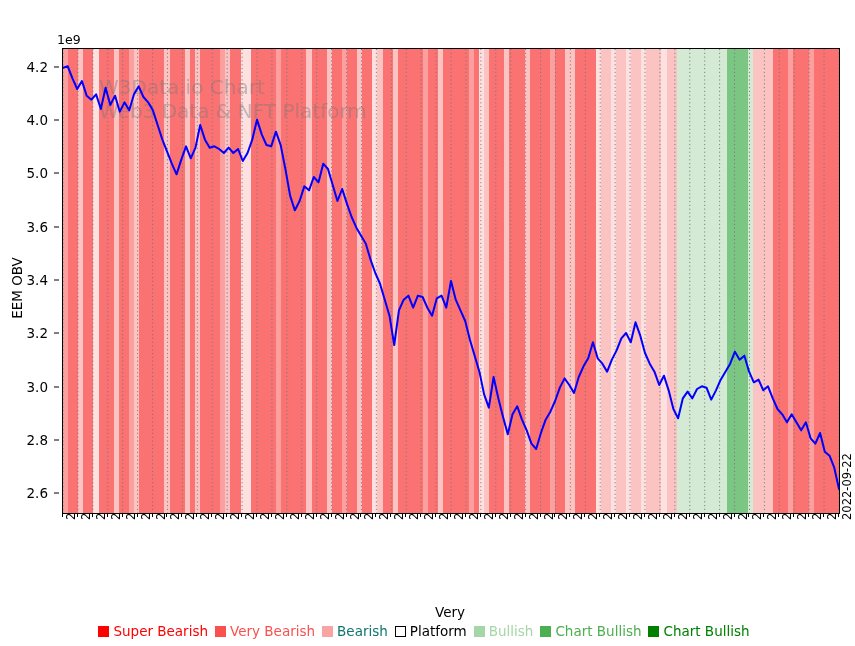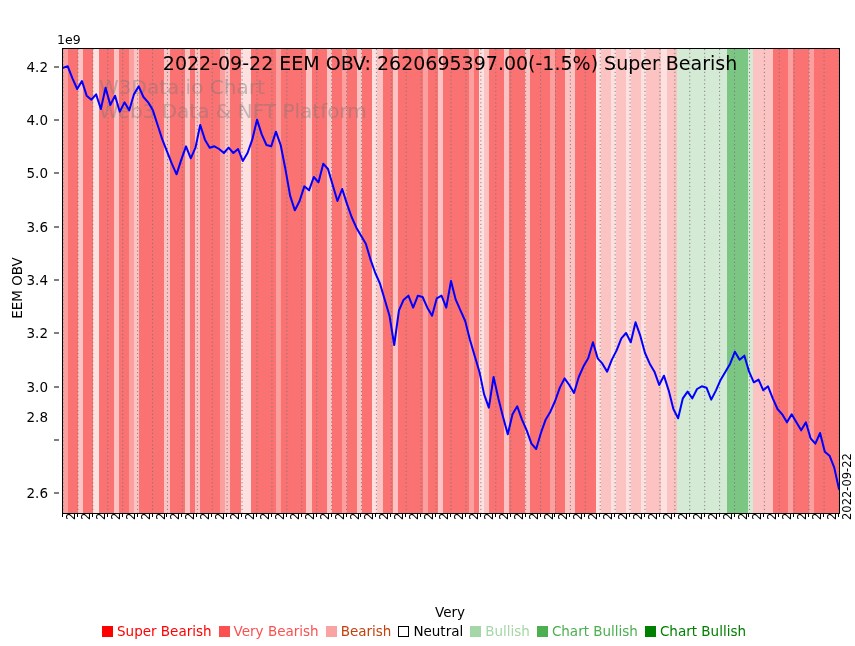--- a/index.html
+++ b/index.html
@@ -198,21 +198,20 @@
   }
 </style>
 </head>
 <body>
 
 <div id="figure">
 
 
   <div id="y-offset-text">1e9</div>
 
-  <div id="chart-subtitle">2022-09-22 EEM OBV: 2620695397.00(-1.5%) Super Bearish</div>
 
   <div id="plot-area">
     <div id="bands-layer">
         <div class="band" style="left: 0px; width: 5.6719px; background: rgb(251, 159, 159);"></div>
         <div class="band" style="left: 5.0719px; width: 5.6719px; background: rgb(251, 114, 114);"></div>
         <div class="band" style="left: 10.1438px; width: 5.6719px; background: rgb(251, 114, 114);"></div>
         <div class="band" style="left: 15.2157px; width: 5.6719px; background: rgb(252, 195, 195);"></div>
         <div class="band" style="left: 20.2876px; width: 5.6719px; background: rgb(251, 114, 114);"></div>
         <div class="band" style="left: 25.3595px; width: 5.6719px; background: rgb(251, 114, 114);"></div>
         <div class="band" style="left: 30.4314px; width: 5.6719px; background: rgb(253, 224, 224);"></div>
@@ -423,21 +422,21 @@
           <line x1="776" x2="776" y1="0" y2="464" stroke="#777777" stroke-width="0.9" stroke-dasharray="1.2 2.6"></line>
         </svg></div>
     <div id="line-layer"><svg width="776" height="464">
           <path d="M0.00,18.67 L4.73,17.33 L9.46,29.33 L14.20,40.00 L18.93,32.00 L23.66,46.67 L28.39,50.67 L33.12,45.33 L37.85,60.00 L42.59,38.67 L47.32,56.00 L52.05,46.67 L56.78,62.67 L61.51,53.33 L66.24,61.33 L70.98,45.33 L75.71,37.33 L80.44,48.00 L85.17,53.33 L89.90,61.33 L94.63,76.00 L99.37,90.67 L104.10,102.67 L108.83,114.67 L113.56,125.33 L118.29,110.67 L123.02,97.33 L127.76,109.33 L132.49,98.67 L137.22,76.00 L141.95,90.67 L146.68,98.67 L151.41,97.33 L156.15,100.00 L160.88,104.00 L165.61,98.67 L170.34,104.00 L175.07,100.00 L179.80,112.00 L184.54,104.00 L189.27,90.67 L194.00,70.67 L198.73,85.33 L203.46,96.00 L208.20,97.33 L212.93,82.67 L217.66,96.00 L222.39,120.00 L227.12,146.67 L231.85,161.33 L236.59,152.00 L241.32,137.33 L246.05,141.33 L250.78,128.00 L255.51,133.33 L260.24,114.67 L264.98,120.00 L269.71,136.00 L274.44,152.00 L279.17,140.00 L283.90,154.67 L288.63,168.00 L293.37,178.67 L298.10,186.67 L302.83,194.67 L307.56,210.67 L312.29,224.00 L317.02,234.67 L321.76,250.67 L326.49,266.67 L331.22,296.00 L335.95,261.33 L340.68,250.67 L345.41,246.67 L350.15,258.67 L354.88,246.67 L359.61,248.00 L364.34,258.67 L369.07,266.67 L373.80,249.33 L378.54,246.67 L383.27,258.67 L388.00,232.00 L392.73,250.67 L397.46,261.33 L402.20,272.00 L406.93,290.67 L411.66,306.67 L416.39,322.67 L421.12,345.33 L425.85,358.67 L430.59,328.00 L435.32,349.33 L440.05,368.00 L444.78,385.33 L449.51,365.33 L454.24,357.33 L458.98,370.67 L463.71,381.33 L468.44,394.67 L473.17,400.00 L477.90,384.00 L482.63,370.67 L487.37,362.67 L492.10,352.00 L496.83,338.67 L501.56,329.33 L506.29,336.00 L511.02,344.00 L515.76,328.00 L520.49,317.33 L525.22,309.33 L529.95,293.33 L534.68,309.33 L539.41,314.67 L544.15,322.67 L548.88,310.67 L553.61,301.33 L558.34,289.33 L563.07,284.00 L567.80,293.33 L572.54,273.33 L577.27,286.67 L582.00,304.00 L586.73,314.67 L591.46,322.67 L596.20,336.00 L600.93,326.67 L605.66,341.33 L610.39,360.00 L615.12,369.33 L619.85,349.33 L624.59,342.67 L629.32,349.33 L634.05,340.00 L638.78,337.33 L643.51,338.67 L648.24,350.67 L652.98,341.33 L657.71,330.67 L662.44,322.67 L667.17,314.67 L671.90,302.67 L676.63,310.67 L681.37,306.67 L686.10,322.67 L690.83,333.33 L695.56,330.67 L700.29,341.33 L705.02,337.33 L709.76,349.33 L714.49,360.00 L719.22,365.33 L723.95,373.33 L728.68,365.33 L733.41,373.33 L738.15,381.33 L742.88,373.33 L747.61,389.33 L752.34,394.67 L757.07,384.00 L761.80,402.67 L766.54,406.67 L771.27,418.67 L776.00,440.00" fill="none" stroke="#0000ff" stroke-width="2" stroke-linejoin="round" stroke-linecap="round"></path>
         </svg></div>
   </div>
 
   <div id="y-axis-labels">
       <div class="ytick-label" style="top: 445.333px;">2.6</div>
       <div class="ytick-mark" style="top: 445.333px;"></div>
-      <div class="ytick-label" style="top: 369px;">2.8</div>
+      <div class="ytick-label" style="top: 392px;">2.8</div>
       <div class="ytick-mark" style="top: 392px;"></div>
       <div class="ytick-label" style="top: 338.667px;">3.0</div>
       <div class="ytick-mark" style="top: 338.667px;"></div>
       <div class="ytick-label" style="top: 285.333px;">3.2</div>
       <div class="ytick-mark" style="top: 285.333px;"></div>
       <div class="ytick-label" style="top: 232px;">3.4</div>
       <div class="ytick-mark" style="top: 232px;"></div>
       <div class="ytick-label" style="top: 178.667px;">3.6</div>
       <div class="ytick-mark" style="top: 178.667px;"></div>
       <div class="ytick-label" style="top: 125.333px;">5.0</div>
@@ -563,25 +562,25 @@
       <div class="legend-entry">
         <span class="legend-swatch" style="background: rgb(255, 0, 0);"></span>
         <span class="legend-label" style="color: rgb(255, 0, 0);">Super Bearish</span>
       </div>
       <div class="legend-entry">
         <span class="legend-swatch" style="background: rgb(250, 80, 80);"></span>
         <span class="legend-label" style="color: rgb(250, 80, 80);">Very Bearish</span>
       </div>
       <div class="legend-entry">
         <span class="legend-swatch" style="background: rgb(249, 163, 163);"></span>
-        <span class="legend-label" style="color: #c2410c;">Bearish</span>
+        <span class="legend-label" style="color: #0f766e;">Bearish</span>
       </div>
       <div class="legend-entry">
         <span class="legend-swatch" style="background: rgb(255, 255, 255); border: 1.5px solid rgb(0, 0, 0); box-sizing: border-box;"></span>
-        <span class="legend-label" style="color: rgb(0, 0, 0);">Neutral</span>
+        <span class="legend-label" style="color: rgb(0, 0, 0);">Platform</span>
       </div>
       <div class="legend-entry">
         <span class="legend-swatch" style="background: rgb(165, 214, 167);"></span>
         <span class="legend-label" style="color: rgb(165, 214, 167);">Bullish</span>
       </div>
       <div class="legend-entry">
         <span class="legend-swatch" style="background: rgb(76, 175, 80);"></span>
         <span class="legend-label" style="color: rgb(76, 175, 80);">Chart Bullish</span>
       </div>
       <div class="legend-entry">

